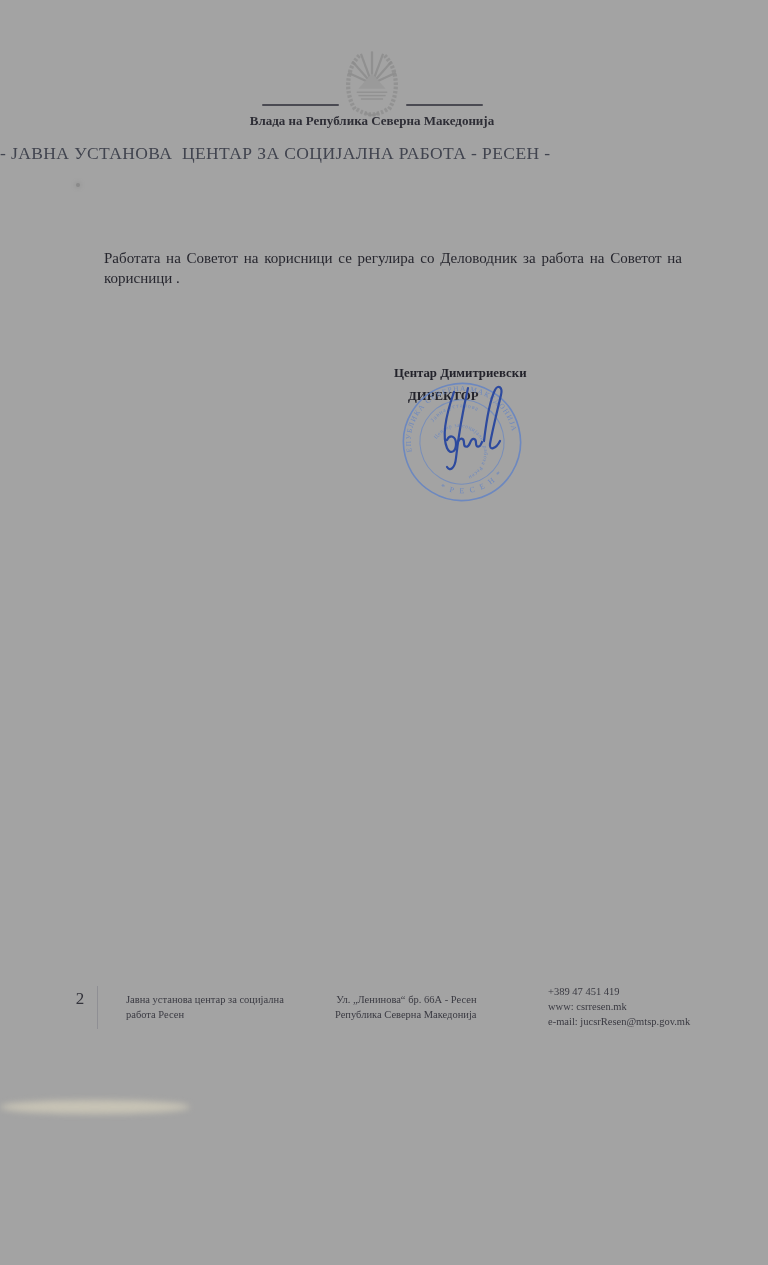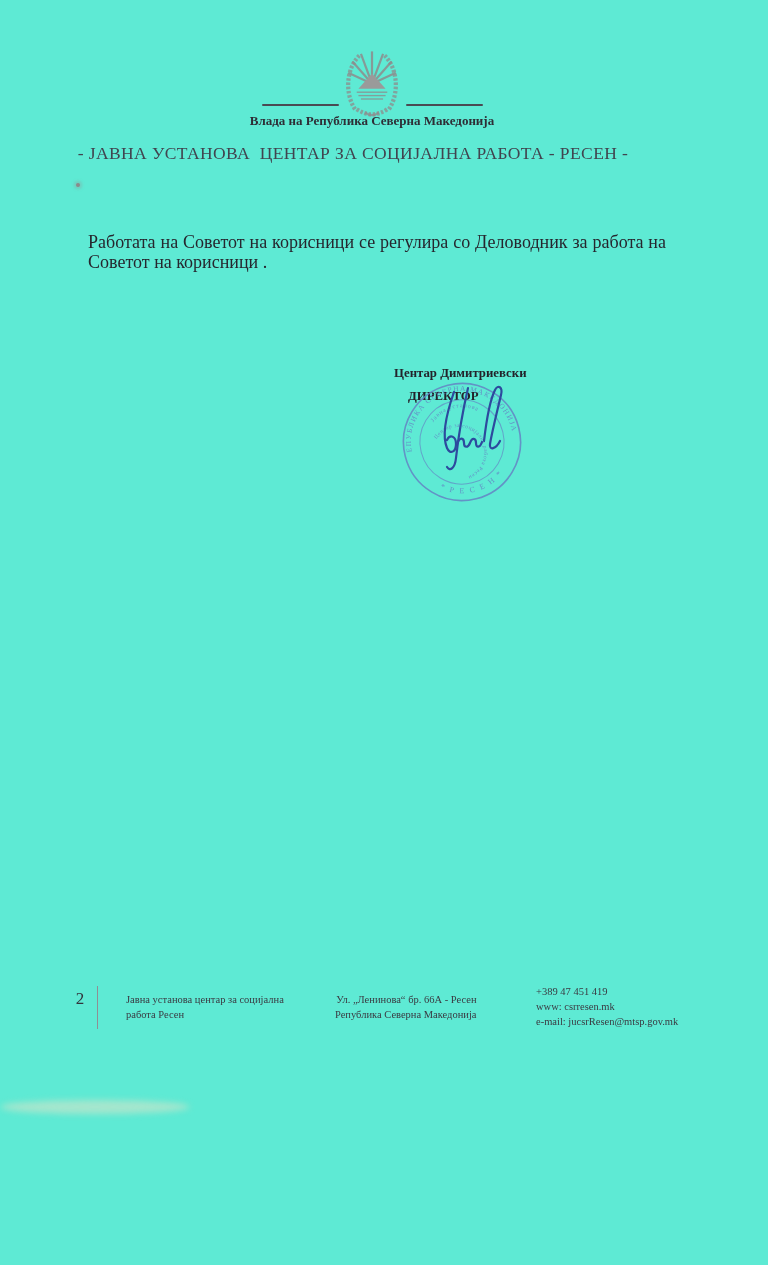--- a/index.html
+++ b/index.html
@@ -1,68 +1,68 @@
 <!DOCTYPE html>
 <html><head>
 <meta charset="utf-8">
 <style>
   html,body{margin:0;padding:0;background:#ffffff;}
   .page{
     position:relative;
     width:768px;height:1265px;
-    background:#5eead4;
+    background:#a3a3a3;
     font-family:"Liberation Serif", serif;
     color:#26262e;
     overflow:hidden;
   }
   
   .coat{position:absolute;left:338px;top:44px;width:68px;height:76px;}
   .rule{position:absolute;top:104px;height:2px;background:#4a4a52;border-radius:1px;}
   .rule-left{left:262px;width:77px;}
   .rule-right{left:406px;width:77px;}
   .gov-line{
     position:absolute;top:113px;left:84px;width:576px;
     text-align:center;font-weight:bold;font-size:13px;color:#2e2e36;
   }
   .doc-title{
     position:absolute;top:143px;left:0;width:706px;margin:0;
-    text-align:center;font-weight:normal;font-size:17.5px;letter-spacing:.4px;
+    font-weight:normal;font-size:17.5px;letter-spacing:.4px;
     color:#41444f;white-space:pre-wrap;
   }
   .speck{
     position:absolute;left:76px;top:183px;width:4px;height:4px;border-radius:50%;
     background:#8a8a8a;box-shadow:0 0 3px 2px rgba(150,150,150,.35);
   }
   .smudge{
     position:absolute;left:0px;top:1100px;width:190px;height:14px;border-radius:50%;
     background:rgba(235,228,200,.5);filter:blur(3px);
   }
   
   .para{
-    position:absolute;margin:0;
-    font-size:18px;line-height:20px;text-align:justify;white-space:pre-wrap;
+    position:absolute;margin:16px;
+    font-size:15px;line-height:20px;text-align:justify;white-space:pre-wrap;
     color:#26262e;
   }
   .para1{top:232px;left:88px;width:578px;}
   .para2{top:280px;left:88px;width:596px;}
   
   .sig-role{position:absolute;top:351px;left:408px;font-weight:bold;font-size:12.8px;color:#23232b;margin-top:38px;}
   .sig-name{position:absolute;top:366px;left:394px;font-weight:bold;font-size:12.8px;color:#23232b;}
   .stamp{position:absolute;left:395px;top:378px;width:134px;height:128px;opacity:.85;}
   .autograph{position:absolute;left:424px;top:382px;width:88px;height:94px;}
   
   .page-num{
     position:absolute;left:64px;top:989px;width:32px;text-align:center;
     font-size:17px;color:#33333b;
   }
   .footer-divider{position:absolute;left:97px;top:986px;width:1px;height:43px;background:#8f8f94;}
   .footer-text{font-size:10.5px;line-height:15px;color:#3a3a42;}
   .inst{position:absolute;left:126px;top:992px;width:180px;text-align:left;}
   .addr{position:absolute;left:335px;top:992px;text-align:right;}
-  .contact{position:absolute;left:536px;top:984px;}
+  .contact{position:absolute;left:548px;top:984px;}
 </style>
 </head>
 <body>
 
 <div class="page">
 
   <svg class="coat" viewBox="0 0 80 88" fill="none" stroke="#8d8d8d">
 
     <g stroke-width="2.6" opacity=".85">
       <line x1="40" y1="46" x2="40" y2="8"></line>

